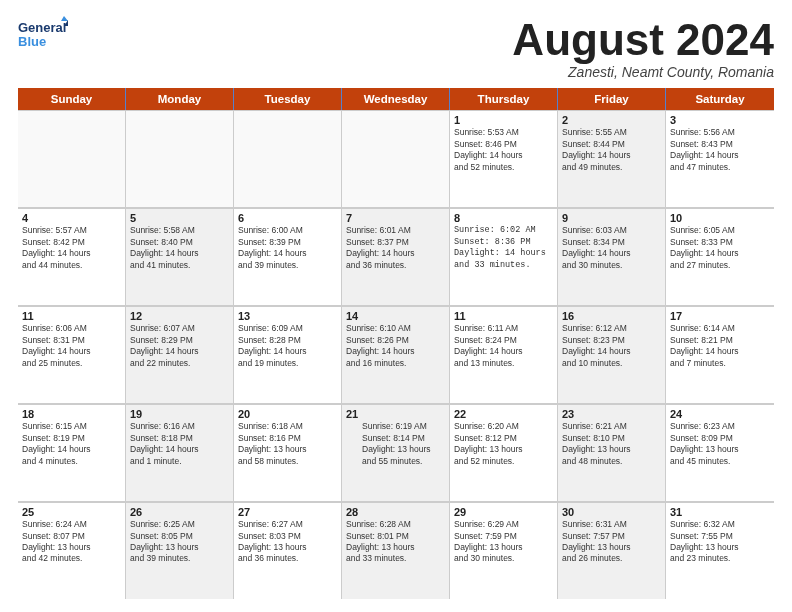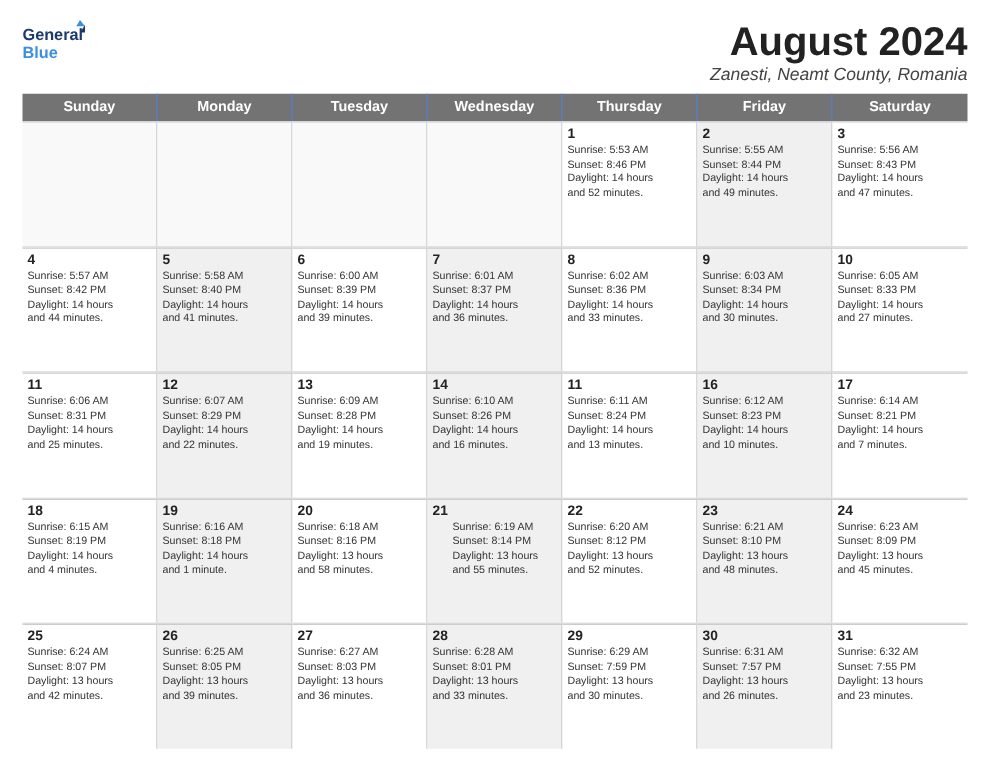--- a/index.html
+++ b/index.html
@@ -25,39 +25,39 @@
     }
     .logo {
       display: flex;
       align-items: center;
       gap: 0;
     }
     .title-block {
       text-align: right;
     }
     .main-title {
-      font-size: 32px;
+      font-size: 44px;
       font-weight: bold;
       color: #222;
       line-height: 1.1;
     }
     .subtitle {
       font-size: 14px;
       color: #444;
       font-style: italic;
     }
     .calendar {
       flex: 1;
       display: flex;
       flex-direction: column;
     }
     .cal-header-row {
       display: grid;
       grid-template-columns: repeat(7, 1fr);
-      background: #737373;
+      background: #c2410c;
     }
     .cal-header-cell {
       color: #fff;
       font-size: 11.5px;
       font-weight: bold;
       padding: 5px 4px;
       text-align: center;
       border-right: 1px solid #5580cc;
     }
     .cal-header-cell:last-child { border-right: none; }
@@ -180,21 +180,21 @@
           </div>
           <div class="cal-cell shaded">
             <span class="day-num">7</span>
             <div class="cell-info" style="white-space: pre-line;">Sunrise: 6:01 AM
 Sunset: 8:37 PM
 Daylight: 14 hours
 and 36 minutes.</div>
           </div>
           <div class="cal-cell">
             <span class="day-num">8</span>
-            <div class="cell-info" style="white-space: pre-line;">Sunrise: 6:02 AM
+            <div class="cell-info" style="white-space: pre-line; font-family: Liberation Mono, monospace;">Sunrise: 6:02 AM
 Sunset: 8:36 PM
 Daylight: 14 hours
 and 33 minutes.</div>
           </div>
           <div class="cal-cell shaded">
             <span class="day-num">9</span>
             <div class="cell-info" style="white-space: pre-line;">Sunrise: 6:03 AM
 Sunset: 8:34 PM
 Daylight: 14 hours
 and 30 minutes.</div>

